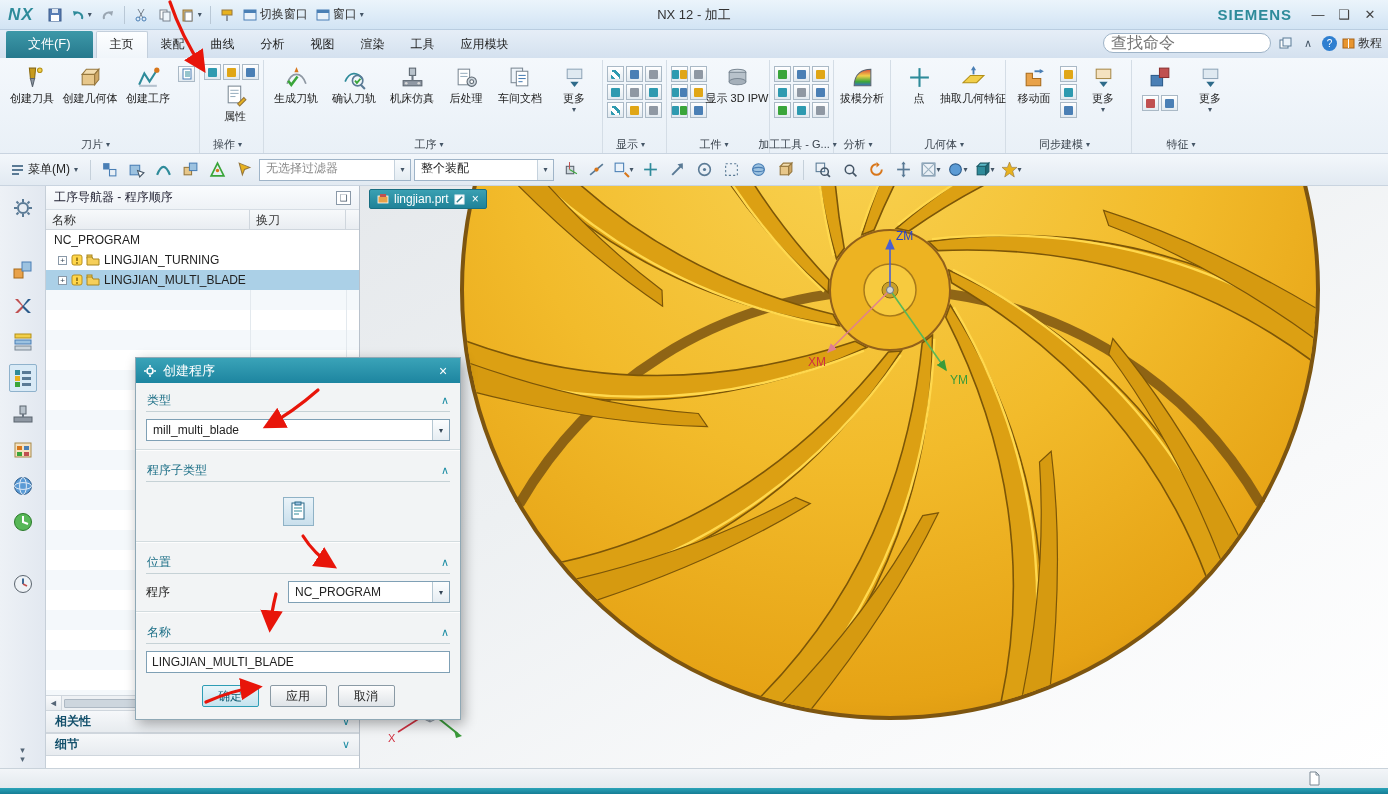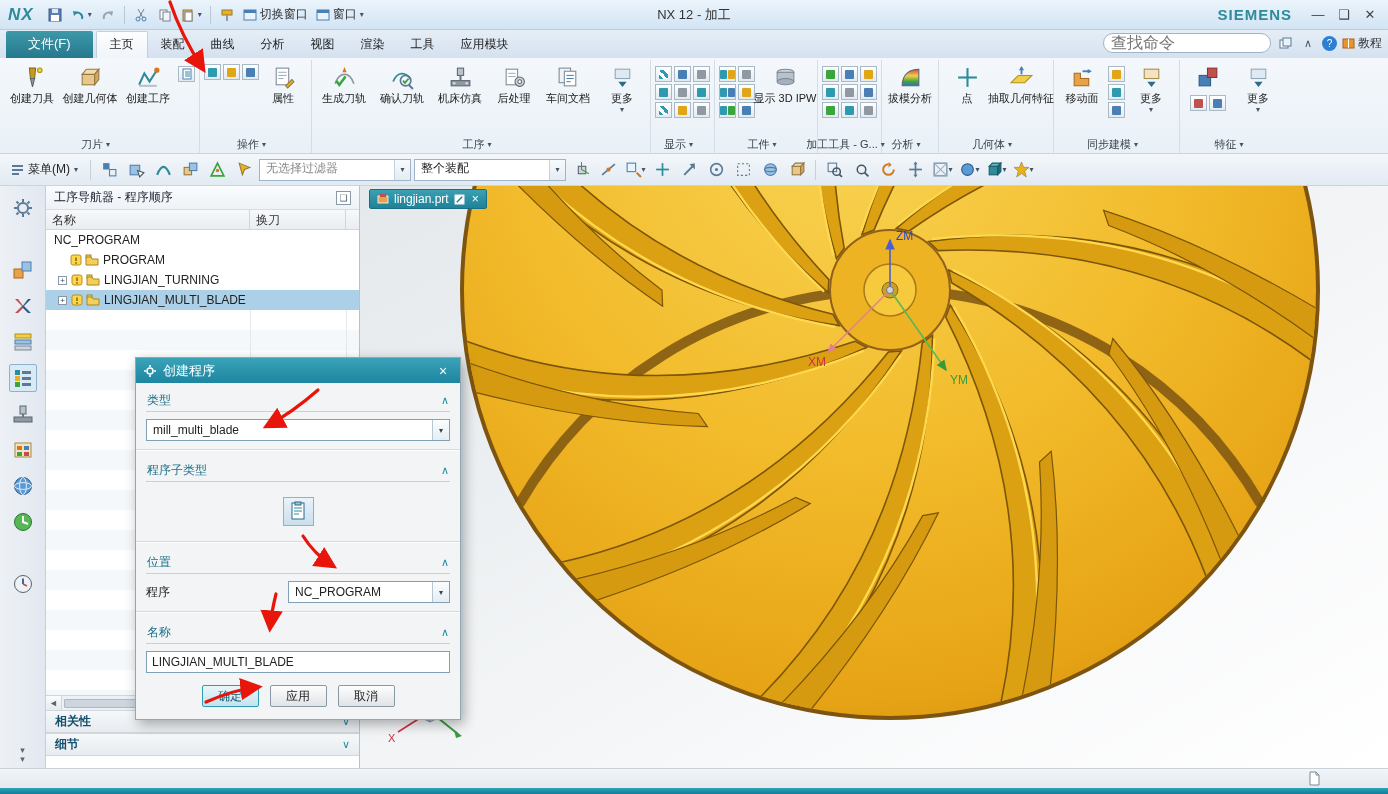--- a/index.html
+++ b/index.html
@@ -269,21 +269,21 @@
           </svg>
         </span>
     </div>
     <span class="glabel">
         <span>刀片</span>
         <span class="dd">▾</span>
       </span>
   </div>
 
   <div class="rgroup">
-    <div style="display:flex;flex-direction:row;align-items:flex-start">
+    <div style="display:flex;flex-direction:column;align-items:flex-end">
       <div class="mrow" style="padding-top:2px">
         <span class="mi">
             <i class="c-teal"></i>
           </span>
         <span class="mi">
             <i class="c-gold"></i>
           </span>
         <span class="mi">
             <i class="c-blue"></i>
           </span>
@@ -638,21 +638,21 @@
     </span>
   <span class="ti">
       <svg viewBox="0 0 16 16">
         <polygon points="3,2 13,6 8,8 6,13" fill="#e8b21e" stroke="#96773d"></polygon>
       </svg>
     </span>
   <span class="tsel" style="width:152px">
       <span class="muted">无选择过滤器</span>
       <span class="dda">▾</span>
     </span>
-  <span class="tsel" style="width:152px">
+  <span class="tsel" style="width:140px">
       <span>整个装配</span>
       <span class="dda">▾</span>
     </span>
   <span class="ti">
       <svg viewBox="0 0 16 16">
         <rect x="5" y="5" width="7" height="7" fill="#cdd6dd" stroke="#5a646e"></rect>
         <line x1="8" y1="8" x2="8" y2="1" stroke="#c05050"></line>
         <line x1="8" y1="8" x2="15" y2="12" stroke="#3aa53a"></line>
       </svg>
     </span>
@@ -859,32 +859,20 @@
       <span>工序导航器 - 程序顺序</span>
       <span class="float-btn">❑</span>
     </div>
     <div class="nav-cols">
       <span class="nc1">名称</span>
       <span class="nc2">换刀</span>
     </div>
     <div class="tree">
       <div class="trow" style="padding-left:8px">
         <span>NC_PROGRAM</span>
-      </div>
-      <div class="trow" style="padding-left:24px">
-        <svg class="tstat" viewBox="0 0 12 12">
-            <rect x="1" y="1" width="10" height="10" rx="2" fill="#ffd64a" stroke="#b8901e"></rect>
-            <line x1="6" y1="3.5" x2="6" y2="7" stroke="#8a6a10" stroke-width="1.6"></line>
-            <circle cx="6" cy="9" r="0.9" fill="#8a6a10"></circle>
-          </svg>
-        <svg class="ticon" viewBox="0 0 14 12">
-            <rect x="1" y="1" width="5" height="3" fill="#f6cf5a" stroke="#a8861e"></rect>
-            <path d="M1 3 L6 3 L7 5 L13 5 L13 11 L1 11 Z" fill="#f6cf5a" stroke="#a8861e"></path>
-          </svg>
-        <span>PROGRAM</span>
       </div>
       <div class="trow" style="padding-left:12px">
         <span class="texp">+</span>
         <svg class="tstat" viewBox="0 0 12 12">
             <rect x="1" y="1" width="10" height="10" rx="2" fill="#ffd64a" stroke="#b8901e"></rect>
             <line x1="6" y1="3.5" x2="6" y2="7" stroke="#8a6a10" stroke-width="1.6"></line>
             <circle cx="6" cy="9" r="0.9" fill="#8a6a10"></circle>
           </svg>
         <svg class="ticon" viewBox="0 0 14 12">
             <rect x="1" y="1" width="5" height="3" fill="#f6cf5a" stroke="#a8861e"></rect>

